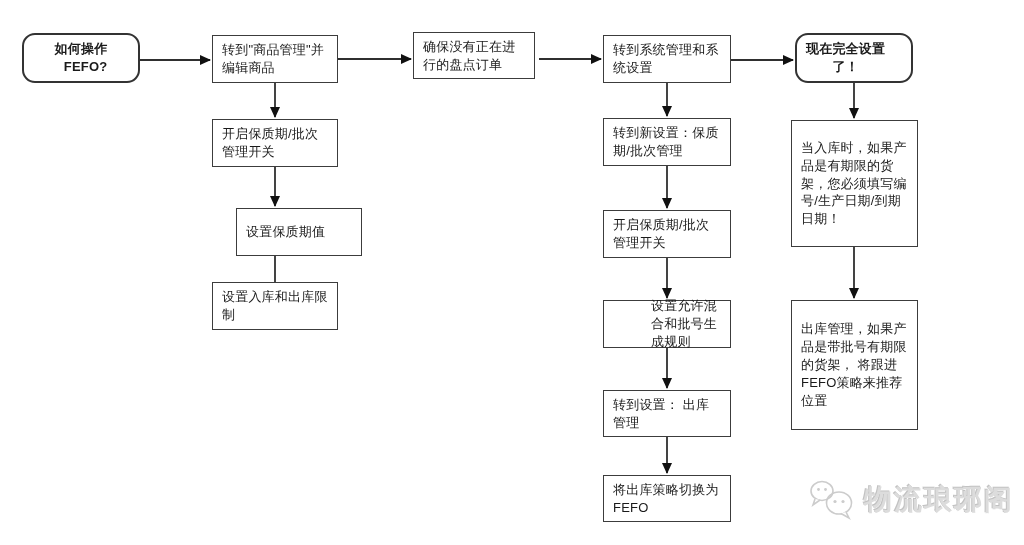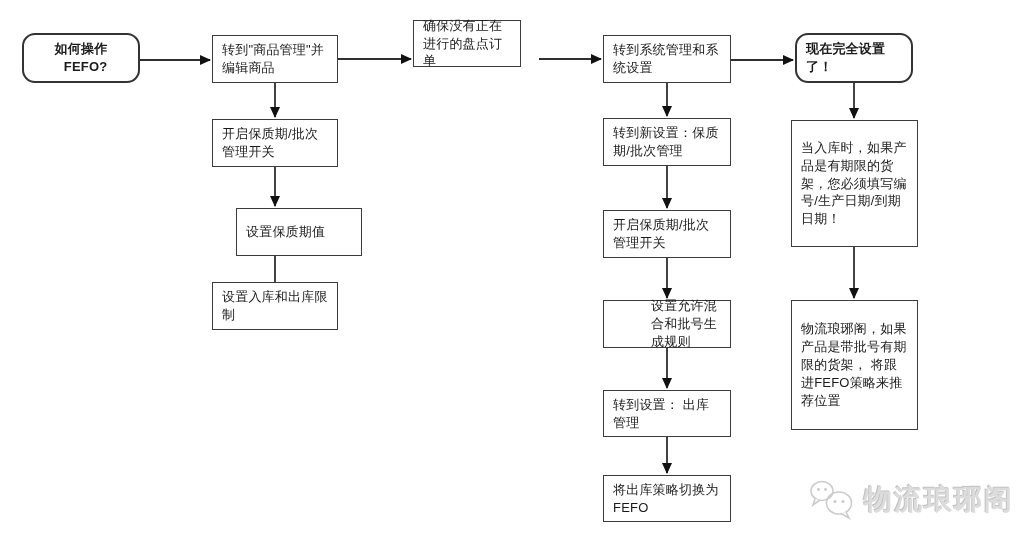--- a/index.html
+++ b/index.html
@@ -27,21 +27,21 @@
     padding:4px 9px;
     text-align:left;
     white-space:pre-line;
     letter-spacing:0.2px;
   }
   .node.rounded{
     border-radius:13px;
     border-width:2px;
     border-color:#333333;
   }
-  .node.bold{font-weight:bold;}
+  .node.bold{font-weight:bold;text-align:center;}
   .node.center{justify-content:center;text-align:right;}
   .watermark{
     position:absolute;
     display:flex;
     align-items:center;
     gap:8px;
     user-select:none;
   }
   .watermark-text{
     font-size:28px;
@@ -81,31 +81,31 @@
       </g>
   </svg>
 
   <div>
       <div class="node rounded bold center" style="left: 22px; top: 33px; width: 118px; height: 50px;">如何操作
 FEFO?</div>
       <div class="node" style="left: 212px; top: 35px; width: 126px; height: 48px;">转到"商品管理"并编辑商品</div>
       <div class="node" style="left: 212px; top: 119px; width: 126px; height: 48px;">开启保质期/批次管理开关</div>
       <div class="node" style="left: 212px; top: 208px; width: 126px; height: 48px; margin-left: 24px;">设置保质期值</div>
       <div class="node" style="left: 212px; top: 282px; width: 126px; height: 48px;">设置入库和出库限制</div>
-      <div class="node" style="left: 413px; top: 20px; width: 108px; height: 47px;">确保没有正在进行的盘点订单</div>
+      <div class="node" style="left: 413px; top: 32px; width: 122px; height: 47px;">确保没有正在进行的盘点订单</div>
       <div class="node" style="left: 603px; top: 35px; width: 128px; height: 48px;">转到系统管理和系统设置</div>
       <div class="node" style="left: 603px; top: 118px; width: 128px; height: 48px;">转到新设置：保质期/批次管理</div>
       <div class="node" style="left: 603px; top: 210px; width: 128px; height: 48px;">开启保质期/批次管理开关</div>
       <div class="node" style="left: 603px; top: 300px; width: 128px; height: 48px; padding-left: 47px;">设置允许混合和批号生成规则</div>
       <div class="node" style="left: 603px; top: 390px; width: 128px; height: 47px;">转到设置： 出库管理</div>
       <div class="node" style="left: 603px; top: 475px; width: 128px; height: 47px;">将出库策略切换为FEFO</div>
       <div class="node rounded bold" style="left: 795px; top: 33px; width: 118px; height: 50px;">现在完全设置
 了！</div>
       <div class="node" style="left: 791px; top: 120px; width: 127px; height: 127px;">当入库时，如果产品是有期限的货架，您必须填写编号/生产日期/到期日期！</div>
-      <div class="node" style="left: 791px; top: 300px; width: 127px; height: 130px;">物流琅琊阁，如果产品是带批号有期限的货架， 将跟进FEFO策略来推荐位置</div>
+      <div class="node" style="left: 791px; top: 300px; width: 127px; height: 130px;">出库管理，如果产品是带批号有期限的货架， 将跟进FEFO策略来推荐位置</div>
     </div>
 
   <div class="watermark" style="left: 808px; top: 479px;">
     <svg width="48" height="42" viewBox="0 0 48 42" xmlns="http://www.w3.org/2000/svg">
       <g fill="none" stroke="#cccccc" stroke-width="1.6">
         <ellipse cx="14" cy="12" rx="11" ry="9.5"></ellipse>
         <path d="M7,20 L5,26 L12,21" fill="#ffffff" stroke="#cccccc"></path>
         <ellipse cx="31" cy="24" rx="12.5" ry="11"></ellipse>
         <path d="M38,33 L41,39 L33,34.5" fill="#ffffff" stroke="#cccccc"></path>
       </g>

